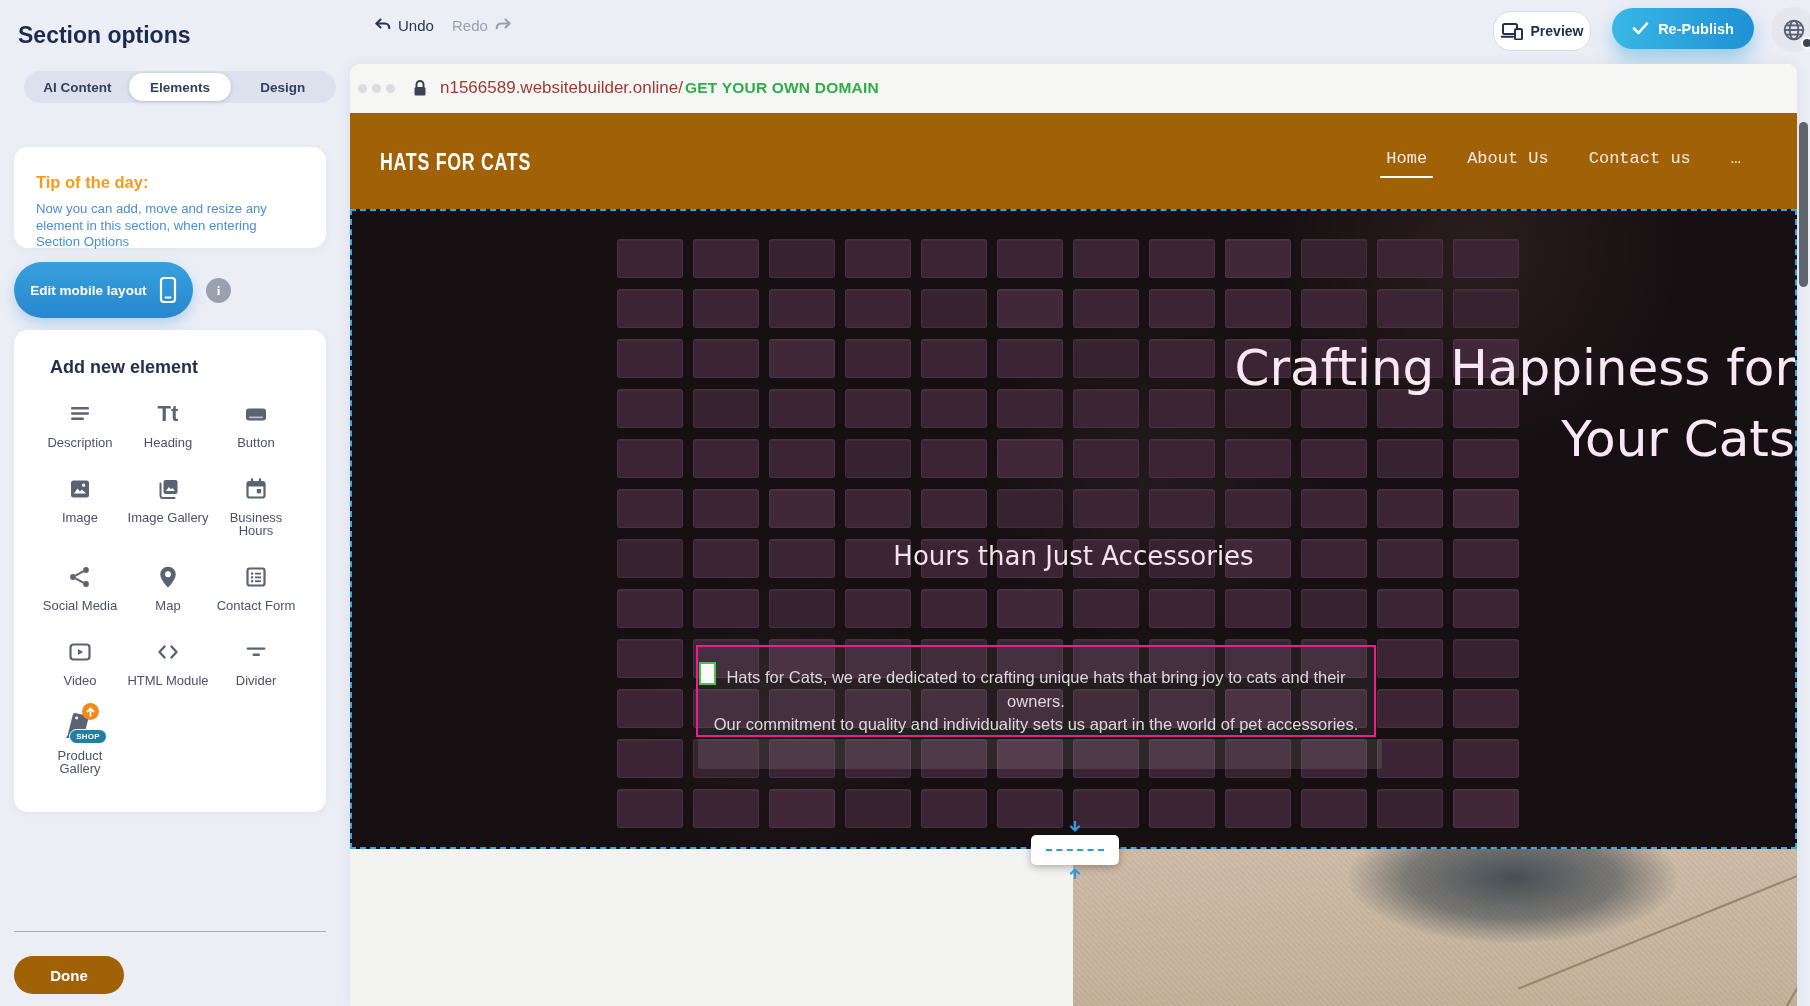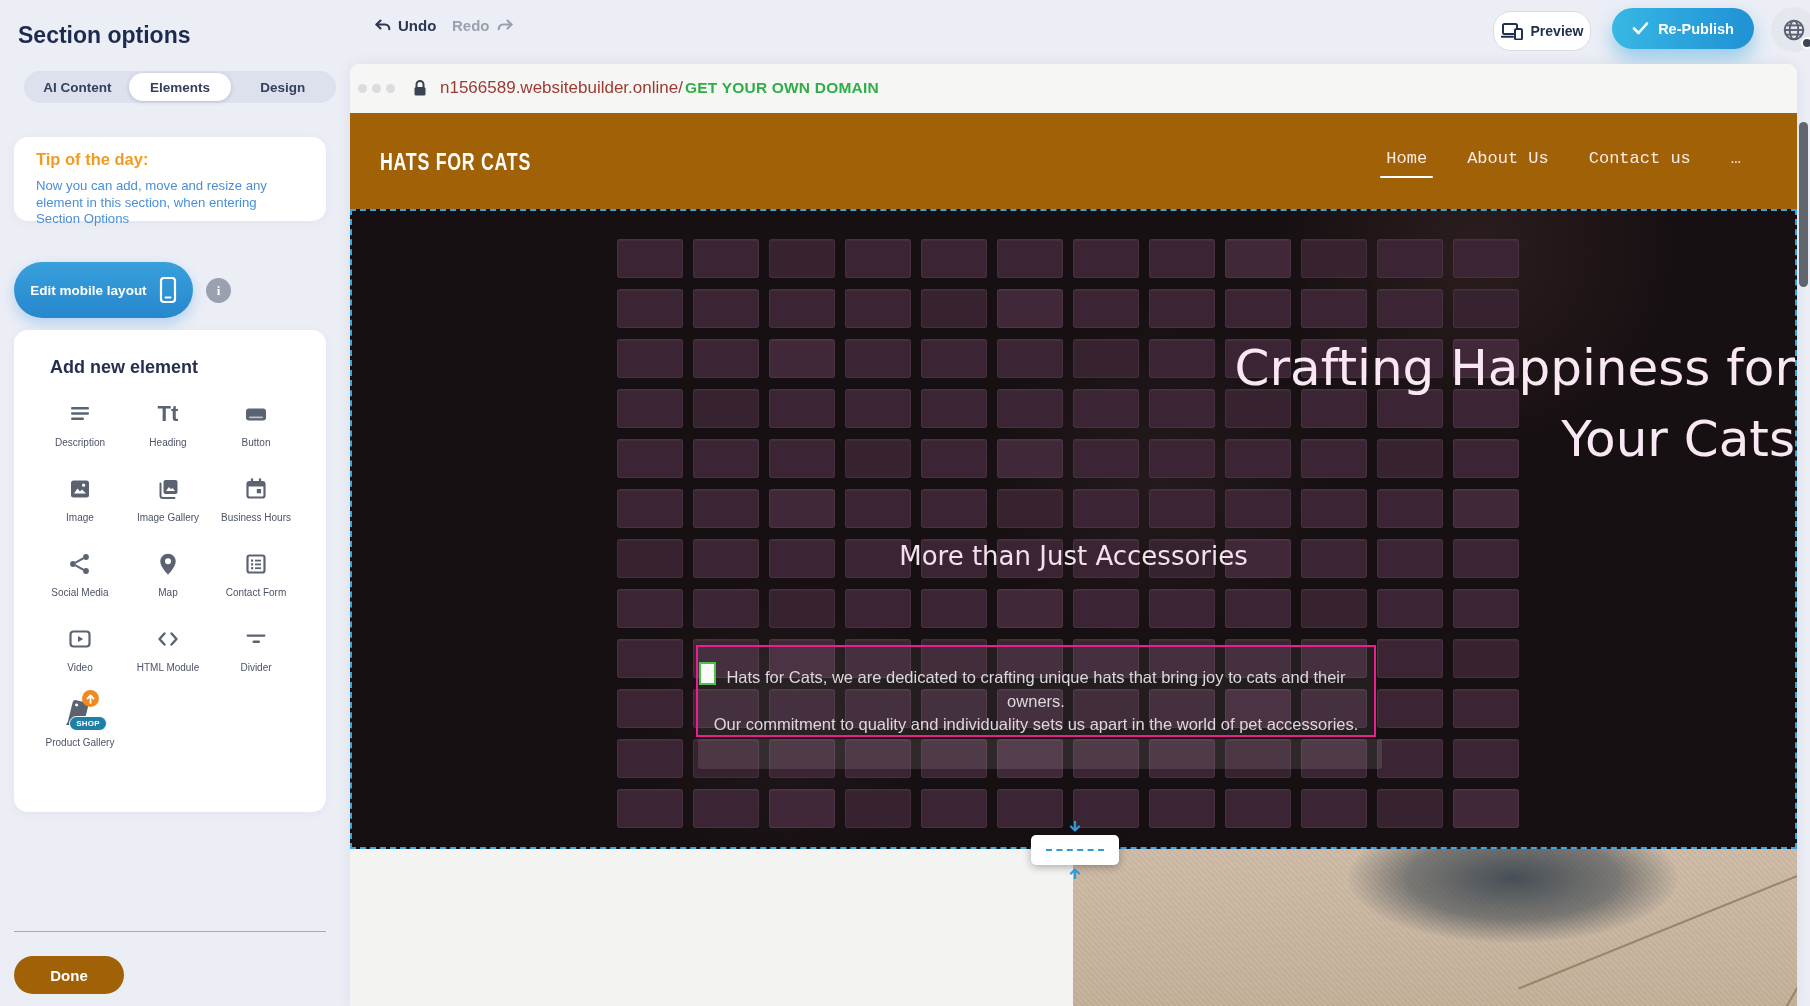--- a/index.html
+++ b/index.html
@@ -3,57 +3,57 @@
 <meta charset="utf-8">
 <style>
   html,body{margin:0;padding:0;}
   body{
     width:1810px;height:1006px;position:relative;overflow:hidden;
     background:#eceef6;
     font-family:"Liberation Sans",sans-serif;
     -webkit-font-smoothing:antialiased;
   }
   
-  .undo-group,.redo-group{position:absolute;top:17px;display:flex;align-items:flex-end;gap:7px;font-size:15px;font-weight:bold;cursor:pointer;}
+  .undo-group,.redo-group{position:absolute;top:17px;display:flex;align-items:center;gap:7px;font-size:15px;font-weight:normal;cursor:pointer;}
   .undo-group{left:374px;color:#2b3550;}
   .redo-group{left:452px;color:#99a1b0;}
   .preview-btn{position:absolute;left:1493px;top:11px;width:98px;height:40px;border-radius:18px;
     background:#fff;border:1px solid #d8dce4;display:flex;align-items:center;justify-content:center;gap:8px;
     font-size:14px;font-weight:bold;color:#20304f;cursor:pointer;box-sizing:border-box;}
   .republish-btn{position:absolute;left:1612px;top:8px;width:142px;height:41px;border-radius:21px;
     background:linear-gradient(90deg,#38b7e4,#1f91d5);display:flex;align-items:center;justify-content:center;gap:9px;
     font-size:14.5px;font-weight:bold;color:#fff;cursor:pointer;box-shadow:0 10px 20px rgba(41,160,220,.45);}
   .globe-btn{position:absolute;left:1771px;top:7px;width:45px;height:45px;border-radius:50%;background:#e4e7ee;
     display:flex;align-items:center;justify-content:center;cursor:pointer;}
   .globe-dot{position:absolute;right:3px;bottom:3px;width:8px;height:8px;border-radius:50%;background:#3c4654;border:2px solid #fff;}
   
   .panel-title{position:absolute;left:18px;top:22px;font-size:23px;font-weight:bold;color:#1b2a4e;}
   .tabs{position:absolute;left:24px;top:71px;width:312px;height:32px;background:#dce1ed;border-radius:17px;
     display:flex;align-items:stretch;padding:2px;box-sizing:border-box;}
   .tab{flex:1;display:flex;align-items:center;justify-content:center;font-size:13.5px;font-weight:600;color:#33405e;
     border-radius:15px;cursor:pointer;}
   .tab.active{background:#fff;font-weight:bold;box-shadow:0 1px 4px rgba(20,40,80,.18);}
-  .tip-card{position:absolute;left:14px;top:137px;width:312px;height:84px;background:#fff;border-radius:14px;
-    box-shadow:0 2px 10px rgba(30,50,90,.05);padding:13px 22px;box-sizing:border-box;}
+  .tip-card{position:absolute;left:14px;top:147px;width:312px;height:101px;background:#fff;border-radius:14px;
+    box-shadow:0 2px 10px rgba(30,50,90,.05);padding:26px 22px;box-sizing:border-box;}
   .tip-title{color:#f49b1f;font-weight:bold;font-size:16.5px;}
   .tip-body{color:#4a8fd5;font-size:13.2px;line-height:16.5px;margin-top:9px;width:262px;}
   .edit-mobile{position:absolute;left:14px;top:262px;width:179px;height:56px;border-radius:28px;
     background:linear-gradient(180deg,#38a0dc,#2787cd);display:flex;align-items:center;justify-content:center;gap:12px;
     color:#fff;font-weight:bold;font-size:13.5px;cursor:pointer;box-shadow:0 6px 14px rgba(45,147,214,.3);}
   .info-dot{position:absolute;left:206px;top:278px;width:25px;height:25px;border-radius:50%;background:#99a1b0;
     color:#fff;font-weight:bold;font-size:13px;display:flex;align-items:center;justify-content:center;cursor:pointer;
     font-family:"Liberation Serif",serif;}
   .add-card{position:absolute;left:14px;top:330px;width:312px;height:482px;background:#fff;border-radius:14px;
     box-shadow:0 2px 10px rgba(30,50,90,.05);box-sizing:border-box;}
   .add-title{margin:27px 0 0 36px;font-size:18px;font-weight:600;color:#25304f;}
   .el-grid{margin-top:20px;display:grid;grid-template-columns:repeat(3,88px);padding-left:22px;row-gap:24px;}
   .el-item{display:flex;flex-direction:column;align-items:center;gap:6px;cursor:pointer;}
   .el-icon{height:32px;display:flex;align-items:center;justify-content:center;}
   .el-icon .tt{font-weight:bold;font-size:22px;color:#5b6372;line-height:26px;}
-  .el-label{font-size:10px;color:#4b5366;line-height:13px;max-width:82px;}
+  .el-label{font-size:13px;color:#4b5366;text-align:center;line-height:13px;max-width:82px;}
   .pg-wrap{position:relative;width:34px;height:32px;display:inline-block;}
   .pg-up{position:absolute;top:-8px;right:-2px;width:17px;height:17px;border-radius:50%;background:#f08a1d;
     display:flex;align-items:center;justify-content:center;}
   .pg-shop{position:absolute;bottom:-1px;right:-10px;background:#1f7fa6;border:1.5px solid #fff;border-radius:9px;
     color:#fff;font-size:8px;font-weight:bold;padding:2px 6px;letter-spacing:.3px;}
   .sidebar-divider{position:absolute;left:14px;top:931px;width:312px;height:1px;background:#a6abb6;}
   .done-btn{position:absolute;left:14px;top:956px;width:110px;height:38px;border-radius:19px;background:#a16207;
     display:flex;align-items:center;justify-content:center;color:#fff;font-weight:bold;font-size:15px;cursor:pointer;}
   
   .browser{position:absolute;left:350px;top:64px;width:1447px;height:942px;border-radius:10px 10px 0 0;
@@ -526,21 +526,21 @@
         <div class="tile"></div>
         <div class="tile"></div>
         <div class="tile"></div>
         <div class="tile"></div>
       </div>
 
     <div class="hero-heading">
       <div>Crafting Happiness for</div>
       <div>Your Cats</div>
     </div>
-    <div class="hero-sub">More than Just Accessories</div>
+    <div class="hero-sub">Hours than Just Accessories</div>
 
     <div class="hero-textbox">
       <span class="handle-green"></span>
       <div class="textbox-text">
         <div>Hats for Cats, we are dedicated to crafting unique hats that bring joy to cats and their owners.</div>
         <div>Our commitment to quality and individuality sets us apart in the world of pet accessories.</div>
       </div>
     </div>
     <div class="hero-strip"></div>
 

